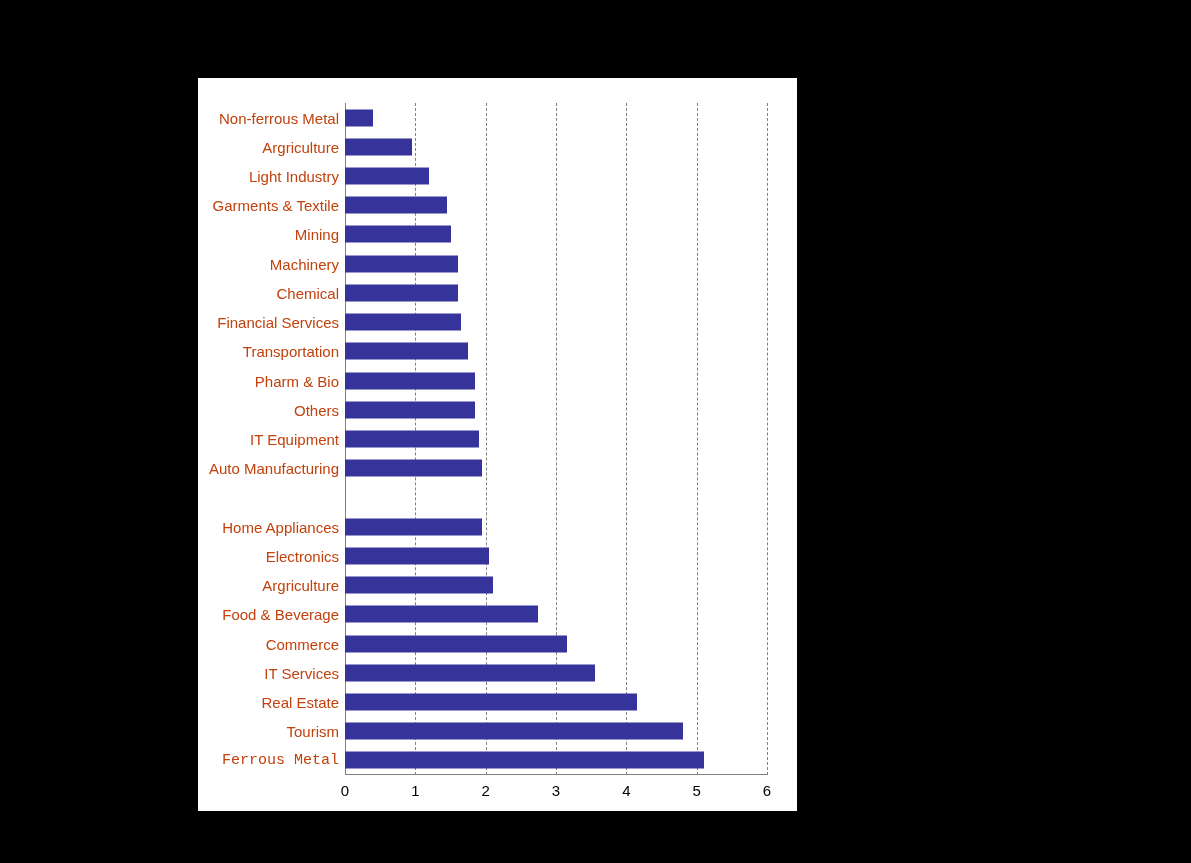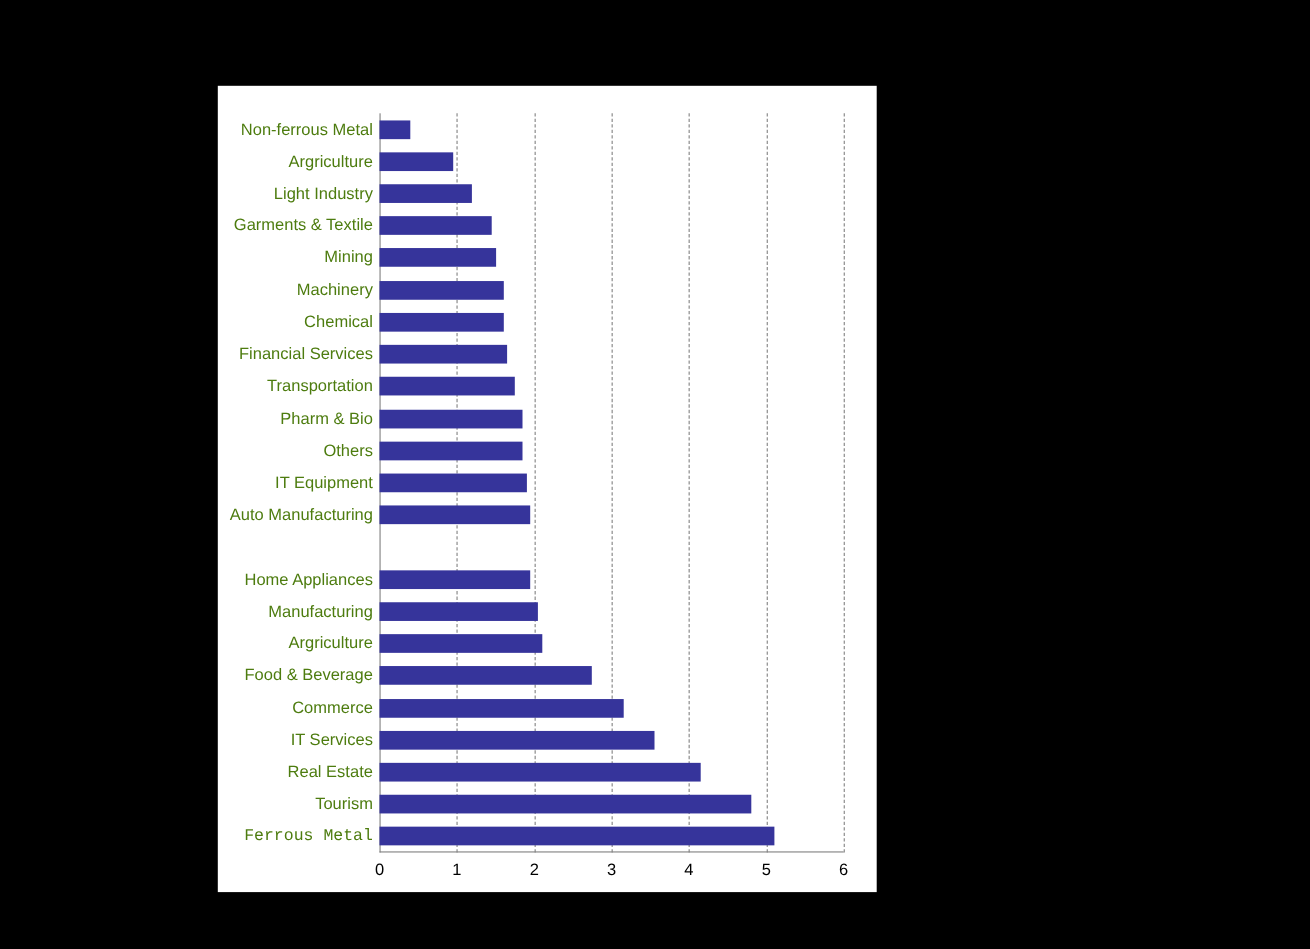--- a/index.html
+++ b/index.html
@@ -69,21 +69,21 @@
     transform: translateY(-50%);
   }
   .cat-label {
     position: absolute;
     right: 100%;
     margin-right: 6px;
     top: 50%;
     transform: translateY(-50%);
     white-space: nowrap;
     font-size: 15px;
-    color: #4d7c0f;
+    color: #c2410c;
     line-height: 1;
   }
   .xtick {
     position: absolute;
     top: 680px;
     font-size: 15px;
     color: #000000;
     transform: translateX(-50%);
     line-height: 1;
   }
@@ -152,21 +152,21 @@
         </div>
         <div class="row" style="top: 350.609px; height: 29.2174px;">
           <span class="cat-label">Auto Manufacturing</span>
           <div class="bar" title="Auto Manufacturing: 1.95" style="width: 137.15px; background: rgb(54, 52, 155);"></div>
         </div>
         <div class="row" style="top: 409.043px; height: 29.2174px;">
           <span class="cat-label">Home Appliances</span>
           <div class="bar" title="Home Appliances: 1.95" style="width: 137.15px; background: rgb(54, 52, 155);"></div>
         </div>
         <div class="row" style="top: 438.261px; height: 29.2174px;">
-          <span class="cat-label">Manufacturing</span>
+          <span class="cat-label">Electronics</span>
           <div class="bar" title="Construction: 2.05" style="width: 144.183px; background: rgb(54, 52, 155);"></div>
         </div>
         <div class="row" style="top: 467.478px; height: 29.2174px;">
           <span class="cat-label">Argriculture</span>
           <div class="bar" title="Argriculture: 2.1" style="width: 147.7px; background: rgb(54, 52, 155);"></div>
         </div>
         <div class="row" style="top: 496.696px; height: 29.2174px;">
           <span class="cat-label">Food &amp; Beverage</span>
           <div class="bar" title="Food &amp; Beverage: 2.75" style="width: 193.417px; background: rgb(54, 52, 155);"></div>
         </div>

